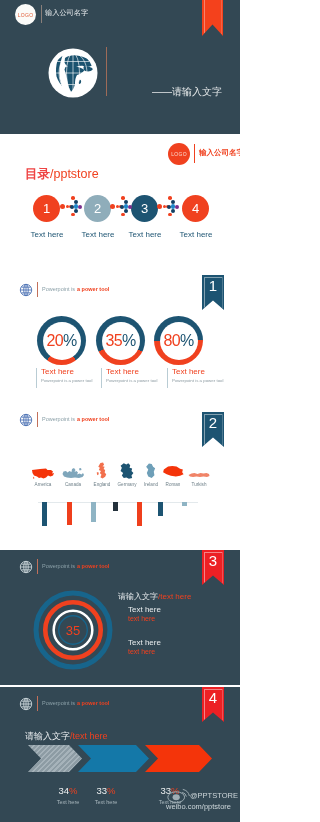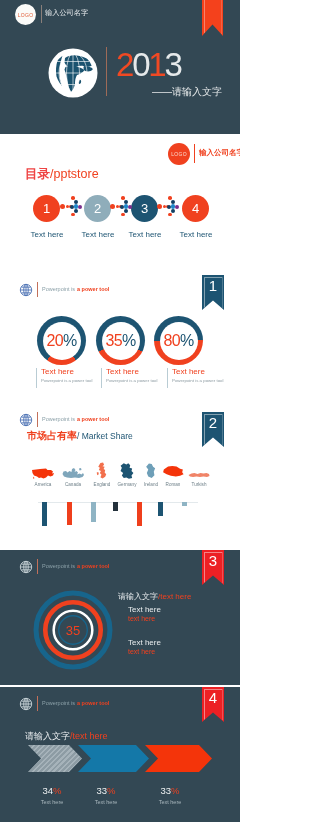--- a/index.html
+++ b/index.html
@@ -166,21 +166,20 @@
             <ellipse cx="50" cy="50" rx="28" ry="40"></ellipse>
             <path d="M8 50 H92"></path>
             <path d="M17 27 H83"></path>
             <path d="M17 73 H83"></path>
             <path d="M50 8 V92"></path>
           </g>
         </g>
       </svg>
     </div>
     <div class="vline"></div>
-    <div class="year"><span class="y1">2</span><span class="y2">0</span><span class="y1">1</span><span class="y2">3</span></div>
     <div class="subtitle">——请输入文字</div>
   </div>
   <div class="slide s2">
     <div class="logo-badge2">
         <span>LOGO</span>
       </div>
     <div class="logo-sep2"></div>
     <div class="company-name2">输入公司名字</div>
     <div class="toc-title"><span class="t-cn">目录</span><span class="t-en">/pptstore</span></div>
     <div class="toc-row">
@@ -305,21 +304,20 @@
               <path d="M16 3 V29"></path>
               <path d="M3 16 H29"></path>
               <path d="M5.6 9.5 H26.4"></path>
               <path d="M5.6 22.5 H26.4"></path>
             </g>
           </svg></span>
       <span class="hdr-sep"></span>
       <span class="hdr-t1">Powerpoint  is</span>
       <span class="hdr-t2">a power tool</span>
     </div>
-    <div class="ms-title"><span class="m-cn">市场占有率</span><span class="m-en">/ Market Share</span></div>
     <div class="ribbon navy">
         <span>2</span>
       </div>
     <div class="ms-maps">
         <div class="mapcell" style="left: 28px;">
           <span class="mi">
             <svg viewBox="0 0 48 26" width="24" height="18" preserveAspectRatio="xMidYMax meet">
               <path d="M2 6 L18 4 L30 3 L33 6 L40 6 L44 9 L42 13 L46 12 L44 17 L39 19 L34 17 L30 21 L25 23 L20 21 L16 22 L12 19 L6 17 L3 12 Z M4 19 L7 22 L5 24 Z" fill="#f4340a"></path>
             </svg>
           </span>
@@ -440,20 +438,32 @@
       <span class="hdr-sep"></span>
       <span class="hdr-t1">Powerpoint  is</span>
       <span class="hdr-t2">a power tool</span>
     </div>
     <div class="ribbon red">
         <span>4</span>
       </div>
     <div class="atitle"><span class="a-cn">请输入文字</span><span class="a-en">/text here</span></div>
     <div class="arrow-row">
         <div class="arw first" style="left: 28px; width: 54px; background: repeating-linear-gradient(135deg, rgb(166, 179, 186) 0px, rgb(166, 179, 186) 1.6px, rgb(141, 156, 164) 1.6px, rgb(141, 156, 164) 3.6px);"></div>
-        <div class="astat" style="left: 22px;"><span class="p"><span class="n">34</span><span class="s">%</span></span><span class="q">Text here</span></div>
+        <div class="astat" style="left: 38px;"><span class="p"><span class="n">34</span><span class="s">%</span></span><span class="q">Text here</span></div>
         <div class="arw" style="left: 78px; width: 71px; background: rgb(20, 120, 168);"></div>
         <div class="astat" style="left: 76px;"><span class="p"><span class="n">33</span><span class="s">%</span></span><span class="q">Text here</span></div>
         <div class="arw" style="left: 145px; width: 67px; background: rgb(244, 52, 10);"></div>
         <div class="astat" style="left: 140px;"><span class="p"><span class="n">33</span><span class="s">%</span></span><span class="q">Text here</span></div>
       </div>
+    <div class="wm">
+      <span class="wm-eye">
+        <svg viewBox="0 0 40 26" width="24" height="16">
+          <ellipse cx="17" cy="15" rx="14" ry="9" fill="none" stroke="#9fadb4" stroke-width="1.6"></ellipse>
+          <ellipse cx="17" cy="15" rx="6" ry="5" fill="#9fadb4"></ellipse>
+          <path d="M27 7 a9 9 0 0 1 7 7" fill="none" stroke="#9fadb4" stroke-width="1.6"></path>
+          <path d="M28 2 a14 14 0 0 1 11 11" fill="none" stroke="#9fadb4" stroke-width="1.6"></path>
+        </svg>
+      </span>
+      <span class="wm-a">@PPTSTORE</span>
+      <span class="wm-b">weibo.com/pptstore</span>
+    </div>
   </div>
 </div>
 
 </body></html>

